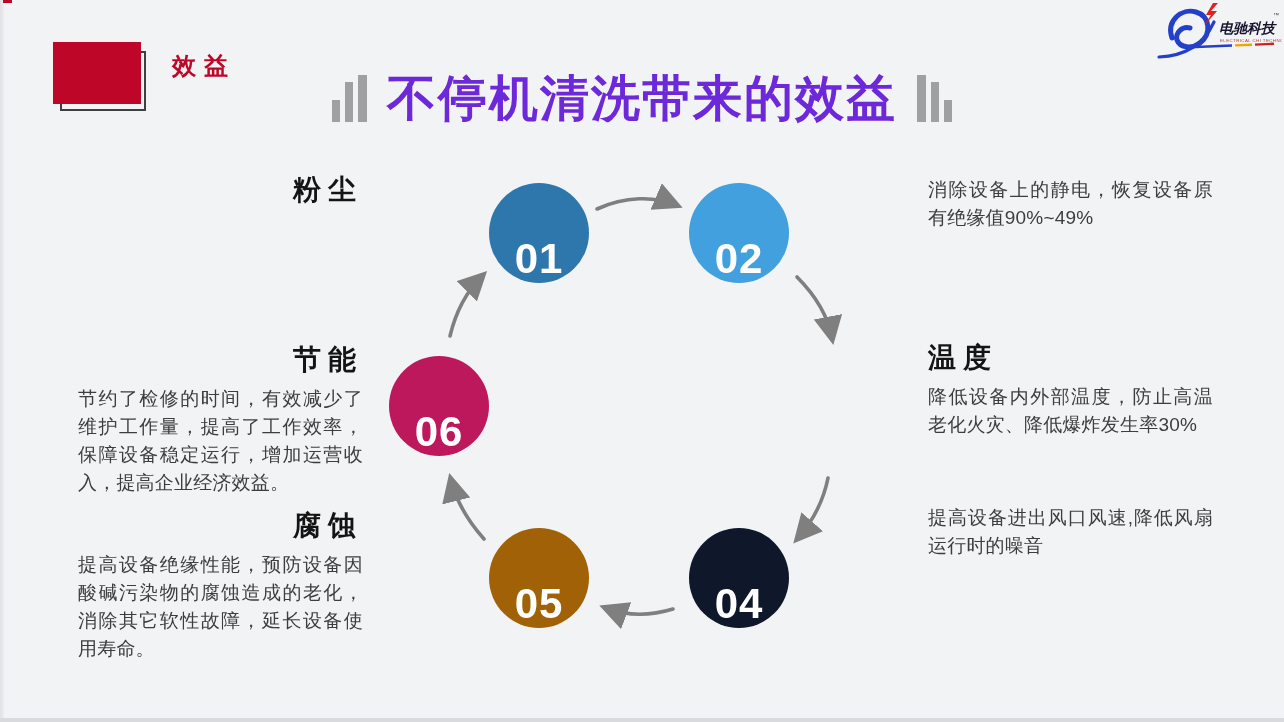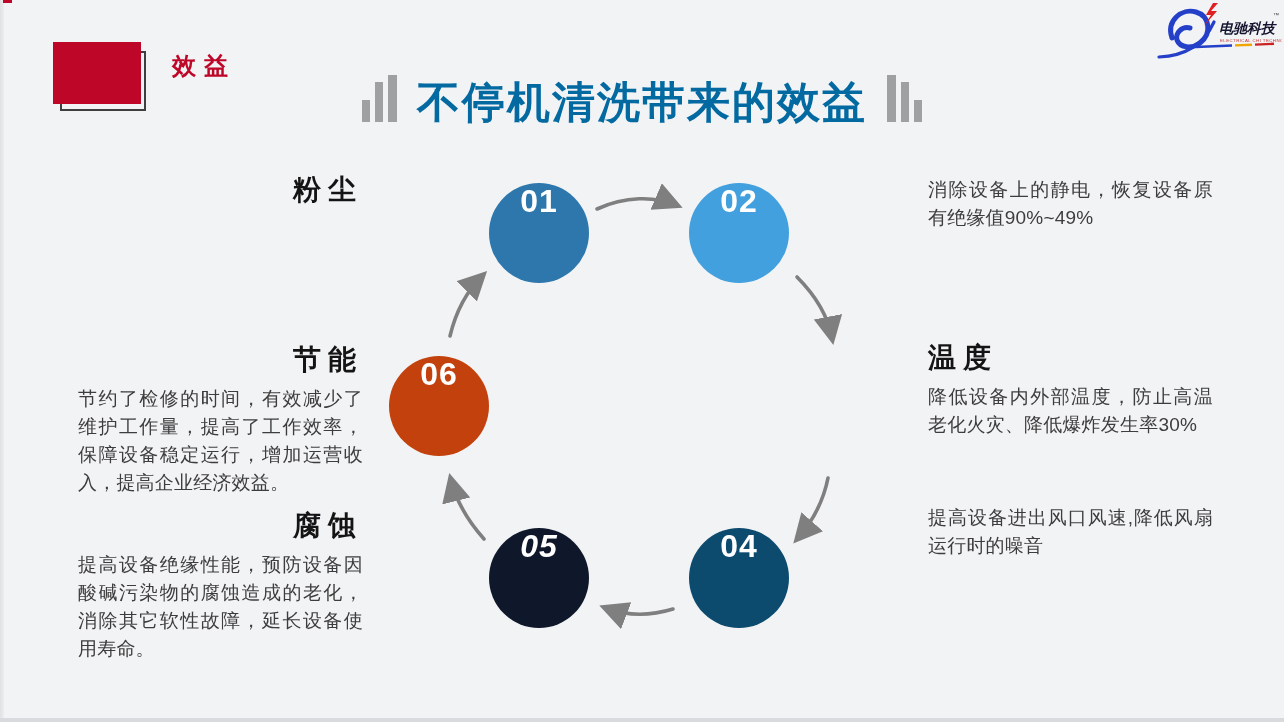--- a/index.html
+++ b/index.html
@@ -36,21 +36,21 @@
   .section-label {
     position:absolute; left:172px; top:50px; z-index:3;
     font-size:24px; font-weight:800; color:#be0728; letter-spacing:8px;
   }
   
   .title-row {
     position:absolute; left:0; top:66px; width:100%; height:60px;
     display:flex; align-items:flex-end; justify-content:center; gap:20px;
   }
   .main-title {
-    font-size:43px; font-weight:800; color:#0369a1; letter-spacing:2px;
+    font-size:49px; font-weight:800; color:#6d28d9; letter-spacing:2px;
     line-height:1.1;
   }
   .bars { display:flex; align-items:flex-end; gap:5px; padding-bottom:4px; }
   .bars span { display:block; background:#9fa0a2; width:8px; }
   .bars .b-s { height:22px; }
   .bars .b-m { height:40px; }
   .bars .b-l { height:47px; width:9px; }
   
   .logo { position:absolute; left:1156px; top:2px; width:126px; height:60px; }
   
@@ -68,22 +68,22 @@
   .col-right { left:928px; }
   .pos-l1 { top:174px;font-family:Liberation Serif, serif; }
   .pos-l2 { top:344px; }
   .pos-l3 { top:510px; }
   .pos-r1 { top:176px; }
   .pos-r2 { top:342px; }
   .pos-r3 { top:504px; }
   
   .circle {
     position:absolute; width:100px; height:100px; border-radius:50%;
-    display:flex; align-items:flex-start; justify-content:center;
-    color:#fff; font-size:32px; font-weight:800; letter-spacing:1px;
+    display:flex; align-items:flex-end; justify-content:center;
+    color:#fff; font-size:42px; font-weight:800; letter-spacing:1px;
   }
   .c01 { left:489px; top:183px; }
   .c02 { left:689px; top:183px; }
   .c03 { left:790px; top:356px; }
   .c04 { left:689px; top:528px; }
   .c05 { left:489px; top:528px; }
   .c06 { left:389px; top:356px; }
   .arrows { position:absolute; left:0; top:0; width:1284px; height:722px; pointer-events:none; }
 </style>
 </head>
@@ -165,23 +165,23 @@
     <path d="M484 539 C468 521 456 500 451 480" fill="none" stroke="#7f7f7f" stroke-width="3.6" stroke-linecap="round" marker-end="url(#ah)"></path>
     <path d="M450 336 C456 311 467 291 482 276" fill="none" stroke="#7f7f7f" stroke-width="3.6" stroke-linecap="round" marker-end="url(#ah)"></path>
   </svg>
 
   <div class="circle c01" style="background-color: rgb(45, 119, 172);">
     <span>01</span>
   </div>
   <div class="circle c02" style="background-color: rgb(65, 160, 221);">
     <span>02</span>
   </div>
-  <div class="circle c04" style="background-color: #0c4a6e;">
+  <div class="circle c04" style="background-color: #0f172a;">
     <span>04</span>
   </div>
-  <div class="circle c05" style="background-color: #0f172a; font-style: italic;">
+  <div class="circle c05" style="background-color: #a16207;">
     <span>05</span>
   </div>
-  <div class="circle c06" style="background-color: #c2410c;">
+  <div class="circle c06" style="background-color: #be185d;">
     <span>06</span>
   </div>
 
 </div>
 
 </body></html>

